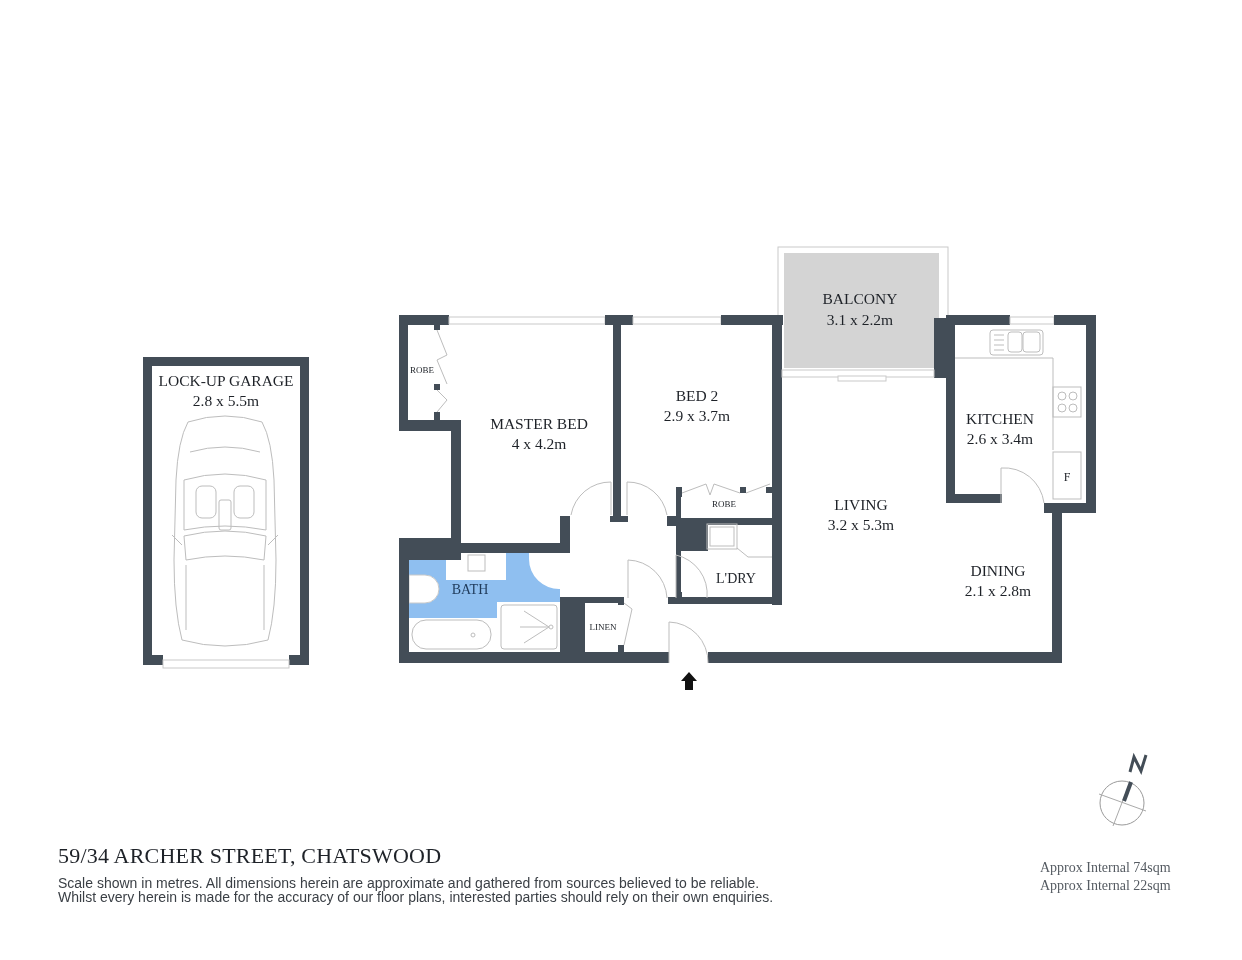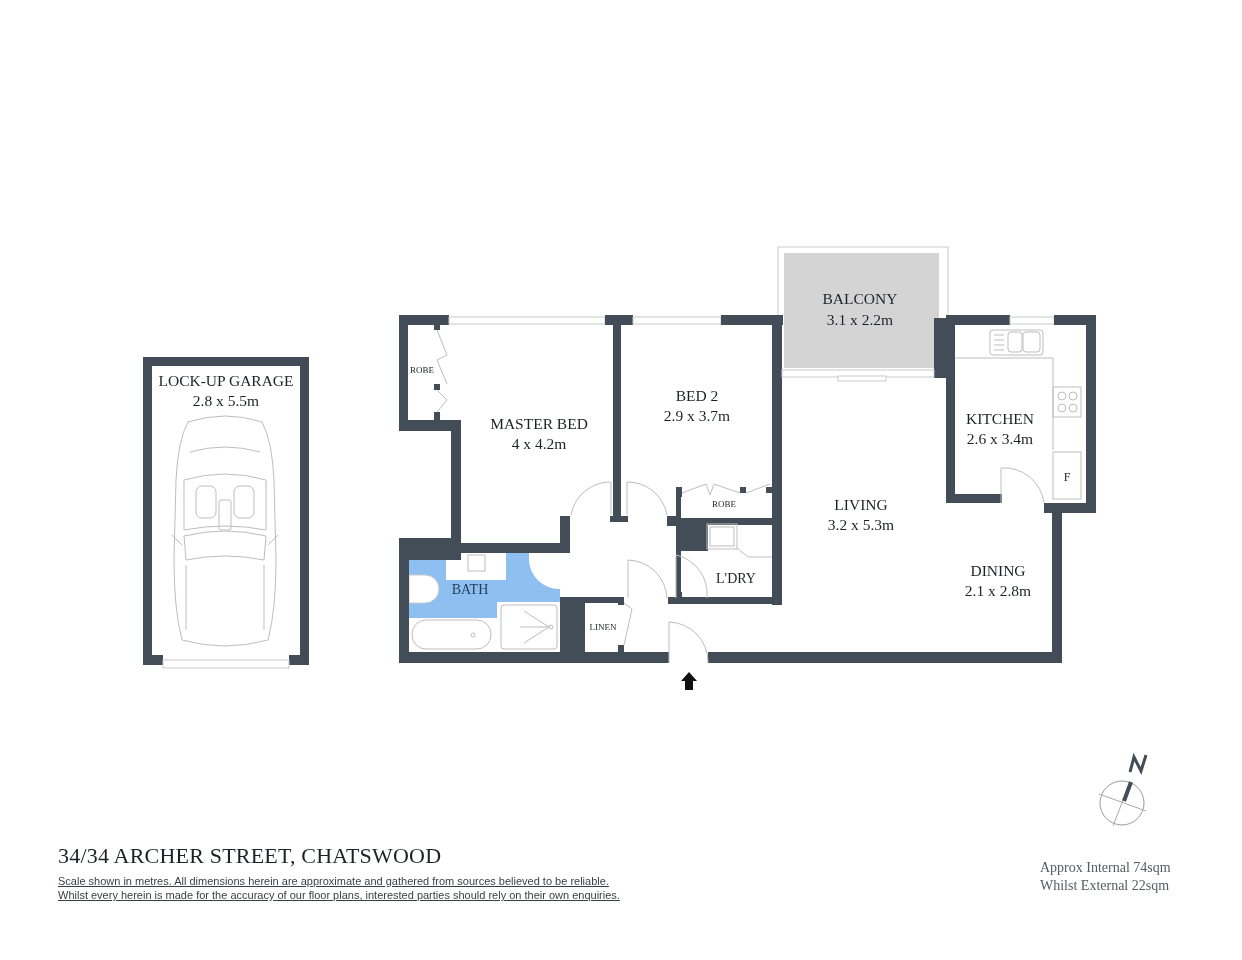--- a/index.html
+++ b/index.html
@@ -6,21 +6,21 @@
   body { width: 1242px; height: 960px; position: relative; overflow: hidden; font-family: "DejaVu Serif", "Liberation Serif", serif; }
   #plan { position: absolute; left: 0; top: 0; width: 1242px; height: 960px; }
   .wall { fill: #434d57; }
   .thin2 { fill: none; stroke: #bdbdbd; stroke-width: 1; }
   .win { fill: #ffffff; stroke: #c9c9c9; stroke-width: 1; }
   .room-label { font-family: "Liberation Serif", "DejaVu Serif", serif; fill: #1e2228; text-anchor: middle; }
   .lg { font-size: 15.5px; }
   .sm { font-size: 9px; }
   .md { font-size: 12px; }
   .footer-title { position: absolute; left: 58px; top: 843px; font-family: "Liberation Serif", serif; font-size: 22px; color: #1e2228; letter-spacing: 0.2px; white-space: nowrap; }
-  .footer-note { position: absolute; left: 58px; font-family: "Liberation Sans", sans-serif; font-size: 11px; color: #3a3f45; white-space: nowrap; text-decoration: underline; }
+  .footer-note { position: absolute; left: 58px; font-family: "Liberation Sans", sans-serif; font-size: 14px; color: #3a3f45; white-space: nowrap; }
   .area { position: absolute; left: 1040px; font-family: "Liberation Serif", serif; font-size: 14px; color: #555b62; white-space: nowrap; }
 </style>
 </head>
 <body>
 
 <svg id="plan" viewBox="0 0 1242 960" xmlns="http://www.w3.org/2000/svg">
 
   <g>
     <rect class="wall" x="143" y="357" width="166" height="9"></rect>
     <rect class="wall" x="143" y="357" width="9" height="308"></rect>
@@ -183,17 +183,17 @@
 
   <g>
     <circle cx="1122" cy="803" r="22" fill="none" stroke="#9a9a9a" stroke-width="1"></circle>
     <line x1="1099" y1="794" x2="1146" y2="811" stroke="#aaaaaa" stroke-width="1"></line>
     <line x1="1130" y1="782" x2="1113" y2="826" stroke="#aaaaaa" stroke-width="1"></line>
     <line x1="1131" y1="782" x2="1124" y2="801" stroke="#434d57" stroke-width="4"></line>
     <path d="M1130 772 L1134 757 L1141 771 L1146 755" fill="none" stroke="#434d57" stroke-width="3"></path>
   </g>
 </svg>
 
-<div class="footer-title">34/34 ARCHER STREET, CHATSWOOD</div>
+<div class="footer-title">59/34 ARCHER STREET, CHATSWOOD</div>
 <div class="footer-note" style="top:875px">Scale shown in metres. All dimensions herein are approximate and gathered from sources believed to be  reliable.</div>
 <div class="footer-note" style="top:889px">Whilst every herein is made for the accuracy of our floor plans, interested parties should rely on their own enquiries.</div>
 <div class="area" style="top:860px">Approx Internal 74sqm</div>
-<div class="area" style="top:878px">Whilst External 22sqm</div>
+<div class="area" style="top:878px">Approx Internal 22sqm</div>
 
 </body></html>

